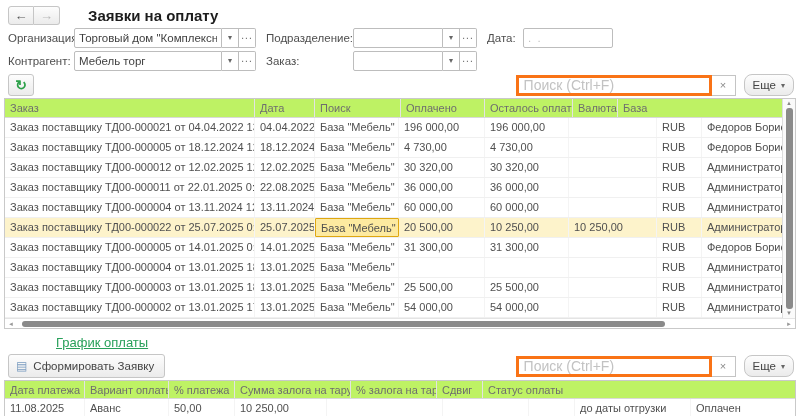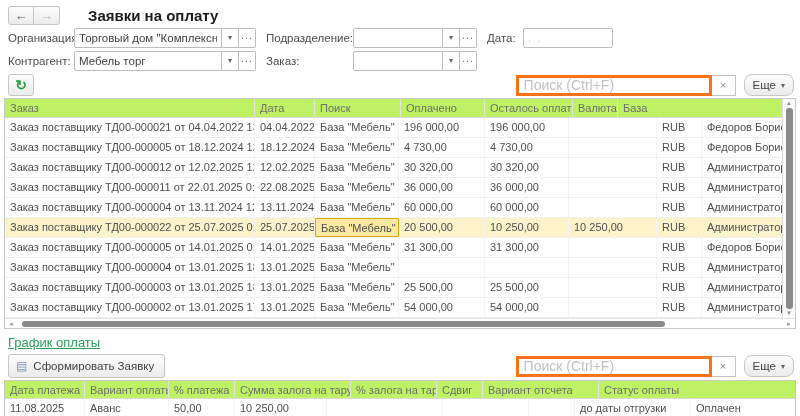--- a/index.html
+++ b/index.html
@@ -72,21 +72,21 @@
   .vscroll { width:13px; border-left:1px solid #ddd; background:#fafafa; display:flex; flex-direction:column;
     align-items:center; padding:1px 0; }
   .vscroll .varr { font-size:6px; color:#888; line-height:7px; }
   .vthumb { flex:1; width:7px; background:#8a8a8a; border-radius:3px; margin:1px 0; cursor:grab; }
   .hscroll { height:10px; border-top:1px solid #e4e4e4; display:flex; align-items:center; padding:0 3px; background:#fff; }
   .harr { font-size:6px; color:#999; line-height:6px; }
   .hthumb { height:6px; width:82%; background:#8a8a8a; border-radius:3px; margin-left:8px; cursor:grab; }
   .hspacer { flex:1; }
 
   
-  .linkrow { padding:6px 8px 2px 8px; }
+  .linkrow { padding:6px 8px 2px 8px;margin-left:48px; }
   .link { color:#28a05a; text-decoration:underline; font-size:13px; cursor:pointer; }
   .btnrow { display:flex; align-items:center; height:28px; padding:2px 6px 2px 8px; }
   .form-btn { height:24px; border:1px solid #c6c6c6; border-radius:3px; background:linear-gradient(#fdfdfd,#ebebeb);
     display:flex; align-items:center; padding:0 10px 0 7px; font-size:11.5px; color:#444; cursor:pointer; }
   .form-btn .ficon { color:#7a9cc0; font-size:12px; margin-right:6px; }
   .srow { height:18px; }
   .srow .td { height:18px; }
   .shead .th { height:17px; }
 </style>
 </head>
@@ -321,21 +321,20 @@
 </div>
 
 <div class="tablewrap">
   <div class="thead shead">
     <div class="th k1">Дата платежа</div>
     <div class="th k2">Вариант оплаты</div>
     <div class="th k3">% платежа</div>
     <div class="th k5">Сумма залога на тару</div>
     <div class="th k6">% залога на тару</div>
     <div class="th k7">Сдвиг</div>
-    <div class="th k8">Вариант отсчета</div>
     <div class="th k9">Статус оплаты</div>
   </div>
 
   <div class="tr srow">
     <div class="td k1">11.08.2025</div>
     <div class="td k2">Аванс</div>
     <div class="td k3">50,00</div>
     <div class="td k4">10 250,00</div>
     <div class="td k5"></div>
     <div class="td k6"></div>

